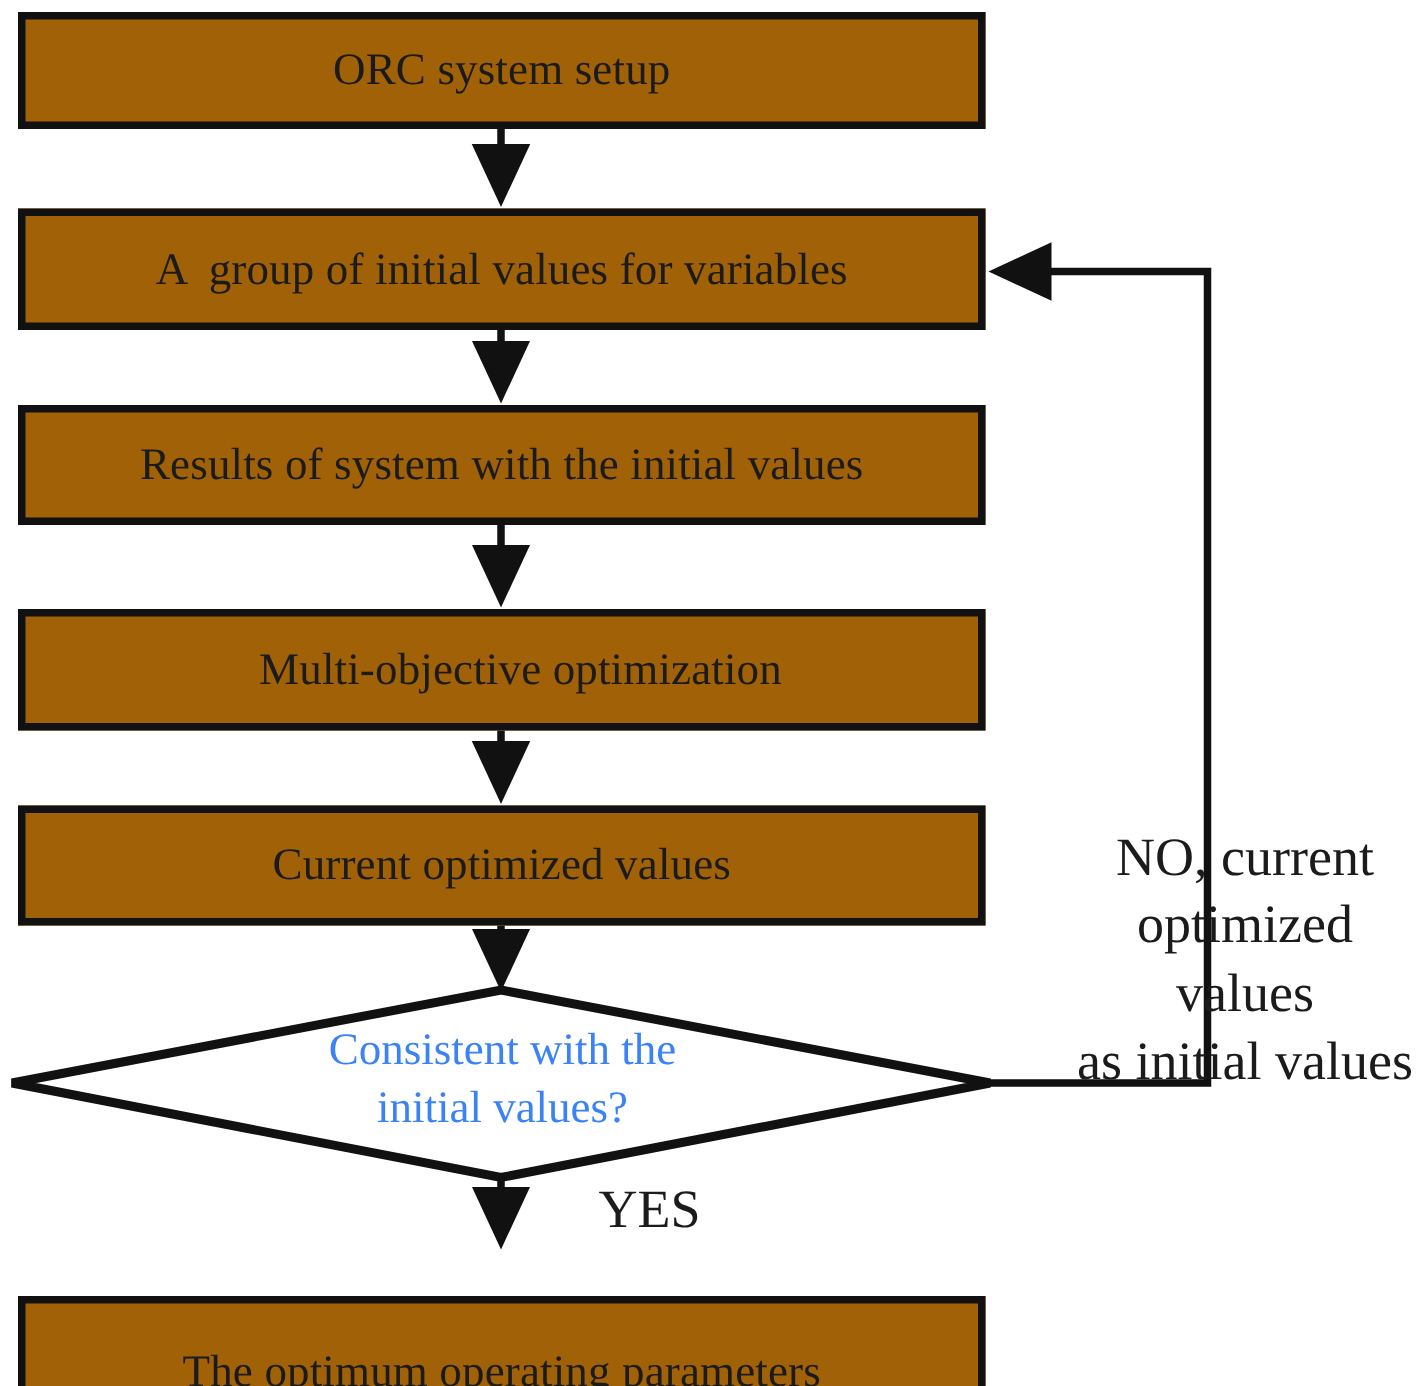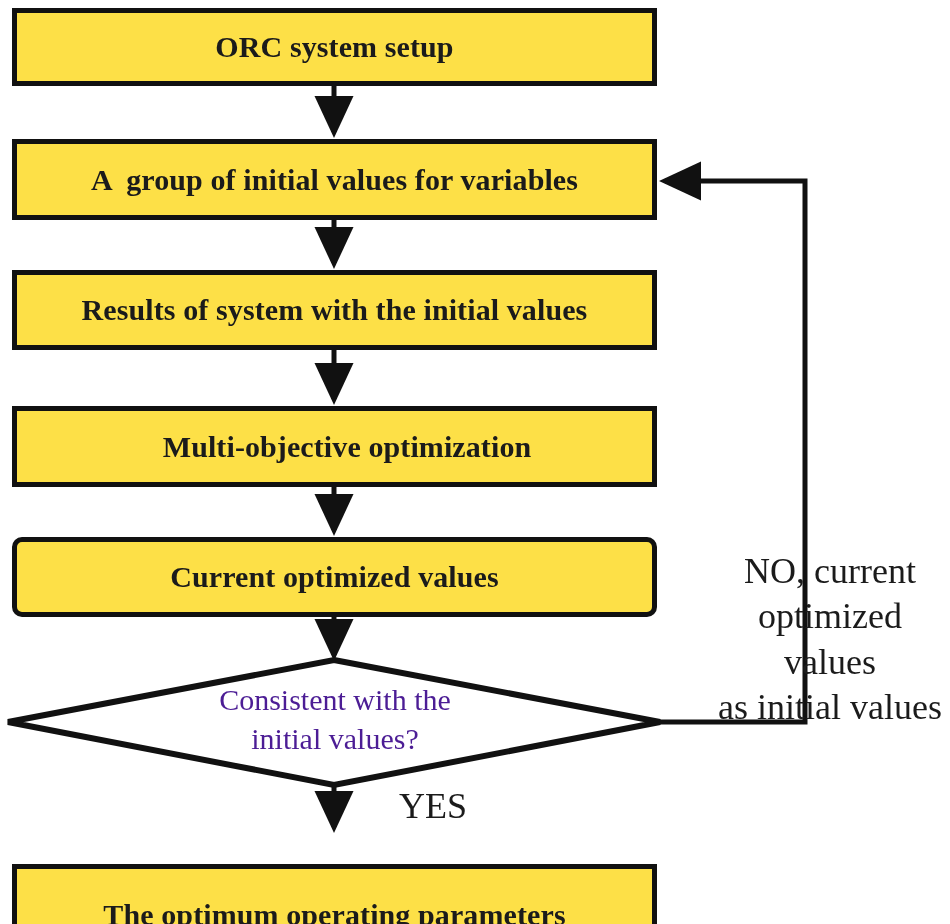--- a/index.html
+++ b/index.html
@@ -22,56 +22,55 @@
     position: absolute;
     left: 0;
     top: 0;
     width: 950px;
     height: 924px;
   }
   .node-box {
     position: absolute;
     box-sizing: border-box;
     border: 5px solid #111111;
-    background: #fde047;
+    background: #a16207;
     display: flex;
     align-items: center;
     justify-content: center;
     text-align: center;
-    font-weight: bold;
   }
   .node-label {
     font-size: 30px;
     line-height: 1.18;
     color: #1b1b1b;
     letter-spacing: 0.1px;
     white-space: pre;
   }
   .diamond-label {
     position: absolute;
     text-align: center;
     font-size: 30px;
     line-height: 1.30;
-    color: #4c1d95;
+    color: #3b82f6;
     white-space: pre-line;
   }
   .edge-label {
     position: absolute;
     font-size: 36px;
     line-height: 1.26;
     color: #1b1b1b;
     text-align: center;
     white-space: pre-line;
   }
   
   #node-setup       { left: 12px;  top: 8px;   width: 645px; height: 78px; }
   #node-initial     { left: 12px;  top: 139px; width: 645px; height: 81px; }
   #node-results     { left: 12px;  top: 270px; width: 645px; height: 80px; }
   #node-optimize    { left: 12px;  top: 406px; width: 645px; height: 81px; padding-left: 25px; }
-  #node-current     { left: 12px;  top: 537px; width: 645px; height: 80px; border-radius: 10px; }
+  #node-current     { left: 12px;  top: 537px; width: 645px; height: 80px; }
   #node-optimum     { left: 12px;  top: 864px; width: 645px; height: 102px; }
   #diamond-text     { left: 105px; top: 680px; width: 460px; }
   #no-branch-label  { left: 716px; top: 549px; width: 228px; }
   #yes-branch-label { left: 382px; top: 784px; width: 102px; }
 </style>
 </head>
 <body>
 
 <div id="flowchart-root">
 

